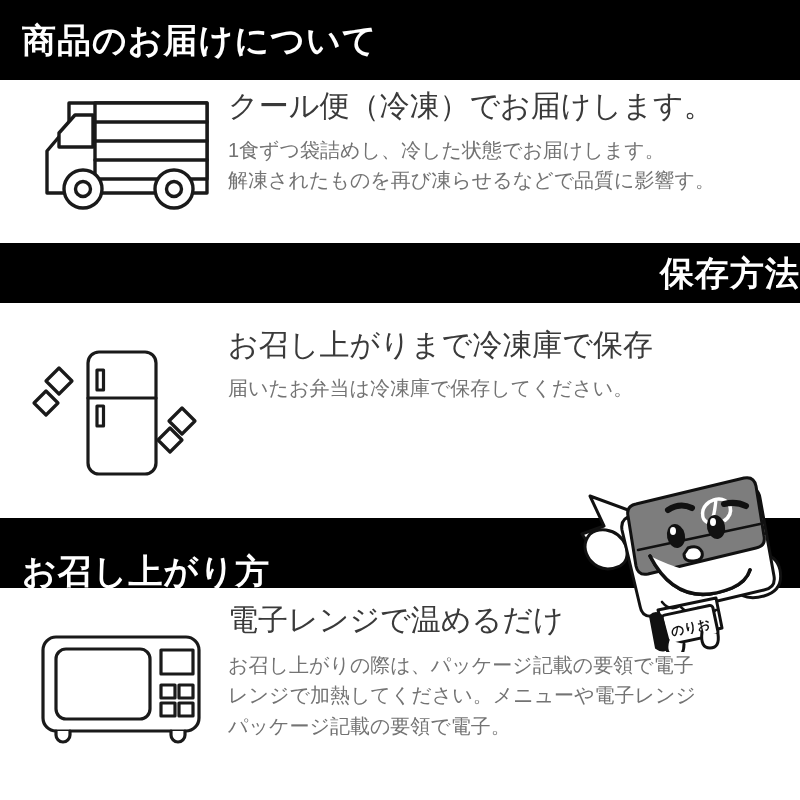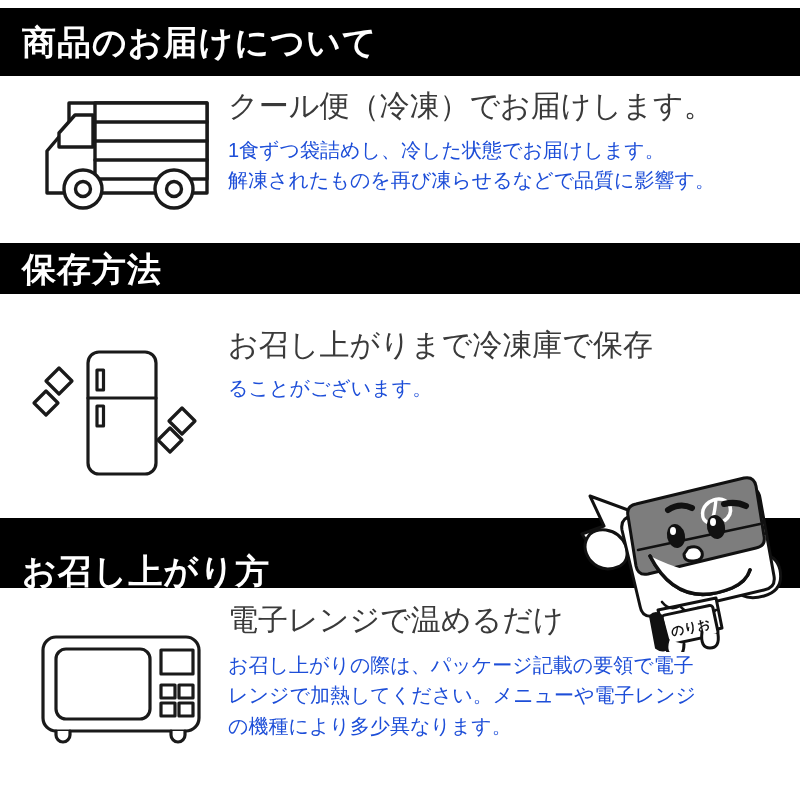--- a/index.html
+++ b/index.html
@@ -34,22 +34,22 @@
   .section-bar-title {
     color: #ffffff;
     font-size: 34px;
     font-weight: 700;
     letter-spacing: 1px;
     margin-left: 22px;
     line-height: 1;
     white-space: nowrap;
   }
 
-  #bar-1 { top: 8px;   height: 68px; }
-  #bar-2 { top: 243px; height: 51px; }
+  #bar-1 { top: 0px;   height: 80px; }
+  #bar-2 { top: 243px; height: 60px; justify-content: flex-end; }
   #bar-3 { top: 518px; height: 70px; align-items: flex-end; }
 
   
   .section-body {
     position: absolute;
     left: 0;
     width: 648px;
   }
   #body-1 { top: 68px;  height: 175px; }
   #body-2 { top: 313px; height: 205px; }
@@ -81,21 +81,21 @@
     font-size: 30px;
     font-weight: 400;
     color: #3a3a3a;
     line-height: 1.3;
     white-space: nowrap;
     margin: 0 0 6px 0;
     letter-spacing: 0px;
   }
   .body-line {
     font-size: 20px;
-    color: #1d4ed8;
+    color: #737373;
     line-height: 1.52;
     white-space: nowrap;
     letter-spacing: 0px;
     margin: 0;
   }
   #text-slot-1 .lead { margin-bottom: 10px; }
   #text-slot-2 .lead { margin-bottom: 9px; }
   #text-slot-3 .lead { margin-bottom: 11px; }
 
   
@@ -167,21 +167,21 @@
         <path d="M28 25 L41 38 L28 51 L15 38 Z" fill="#fff"></path>
         <path d="M15 48 L27 60 L15 72 L3 60 Z" fill="#fff"></path>
 
         <path d="M151 65 L164 78 L151 91 L138 78 Z" fill="#fff"></path>
         <path d="M139 85 L151 97 L139 109 L127 97 Z" fill="#fff"></path>
       </svg>
     </div>
 
     <div class="text-slot" id="text-slot-2">
       <p class="lead">お召し上がりまで冷凍庫で保存</p>
-      <p class="body-line">ることがございます。</p>
+      <p class="body-line">届いたお弁当は冷凍庫で保存してください。</p>
     </div>
   </div>
 
   <div class="section-bar" id="bar-3">
     <div class="section-bar-title">お召し上がり方</div>
   </div>
 
   <div class="section-body" id="body-3">
     <div class="icon-slot" id="icon-slot-3">
       <svg class="lineart" width="180" height="122" viewBox="0 0 180 122" fill="none" stroke="#1a1a1a" stroke-width="3.2" stroke-linejoin="round" stroke-linecap="round">
@@ -199,21 +199,21 @@
 
         <path d="M25 106 v4 a7 7 0 0 0 14 0 v-4" fill="#fff"></path>
         <path d="M140 106 v4 a7 7 0 0 0 14 0 v-4" fill="#fff"></path>
       </svg>
     </div>
 
     <div class="text-slot" id="text-slot-3">
       <p class="lead">電子レンジで温めるだけ</p>
       <p class="body-line">お召し上がりの際は、パッケージ記載の要領で電子</p>
       <p class="body-line">レンジで加熱してください。メニューや電子レンジ</p>
-      <p class="body-line">の機種により多少異なります。</p>
+      <p class="body-line">パッケージ記載の要領で電子。</p>
     </div>
   </div>
 
   <svg id="mascot" viewBox="0 0 228 200">
     <g stroke="#111111" stroke-width="3" stroke-linejoin="round" stroke-linecap="round">
 
       <path d="M52 58 L14 44 L28 74 L6 82 L26 112 L60 104 Z" fill="#ffffff"></path>
 
       <path d="M14 82 q-10 12 0 26 q12 14 30 6 q10 -6 6 -20 q-6 -14 -20 -16 q-10 -1 -16 4 Z" fill="#ffffff"></path>
 

